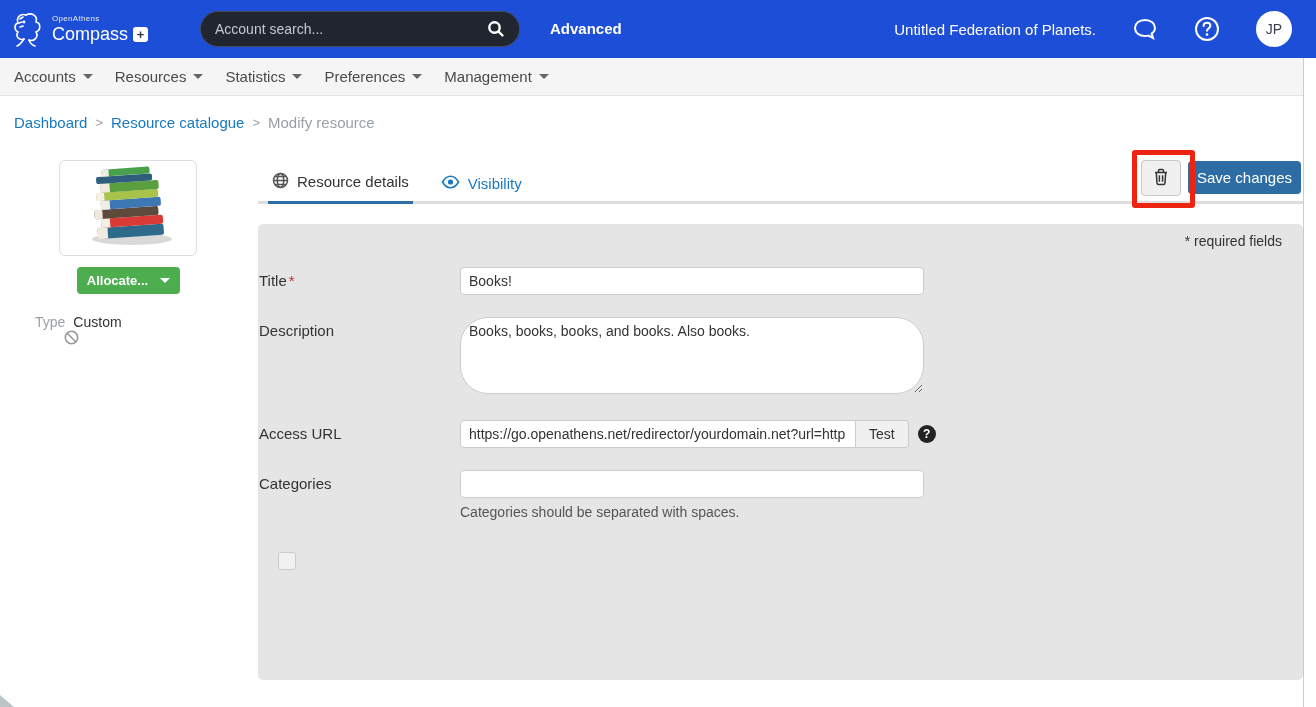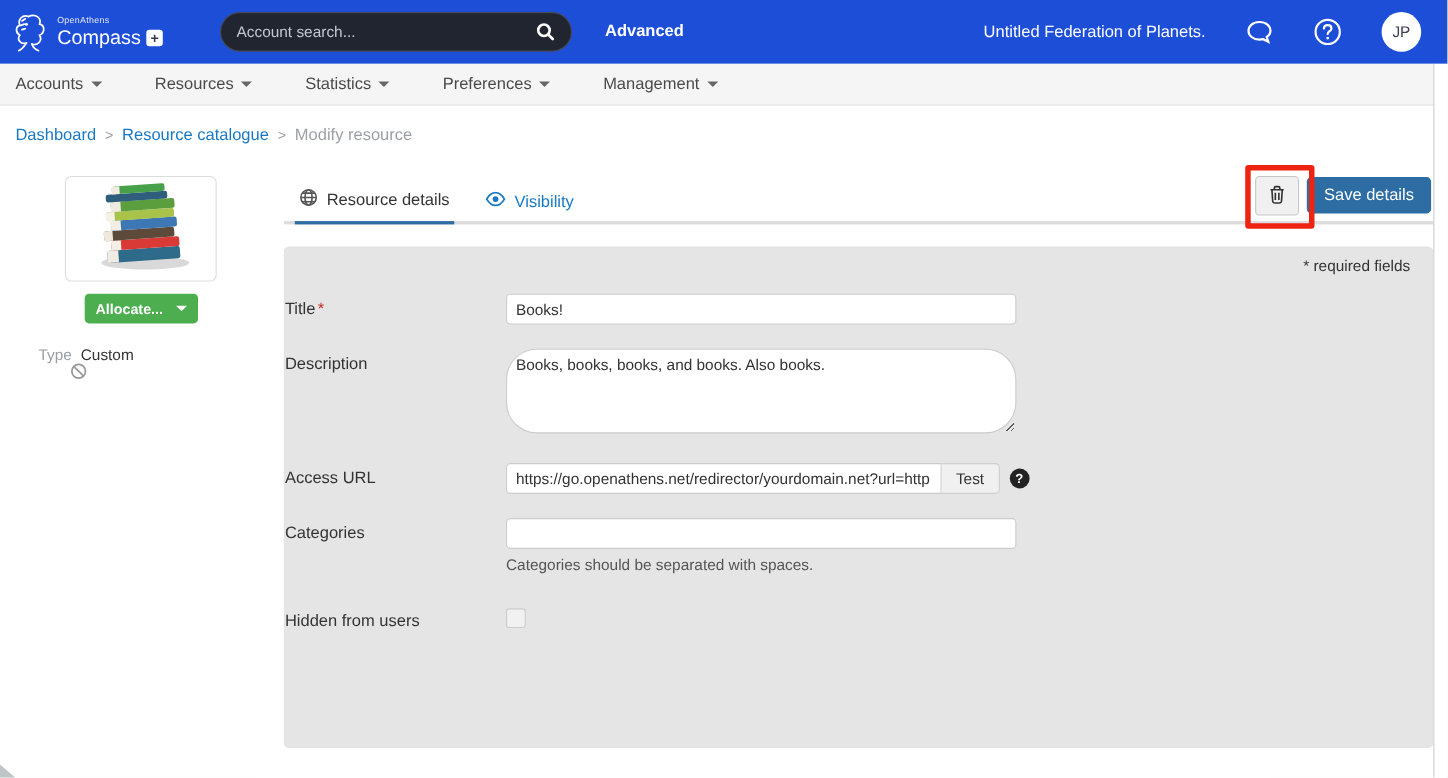--- a/index.html
+++ b/index.html
@@ -39,21 +39,21 @@
   .org-name { font-size:15px; color:#fff; }
   .icon-btn { display:flex; align-items:center; justify-content:center; cursor:pointer; }
   .avatar {
     width:36px; height:36px; border-radius:50%; background:#fff; color:#3a3f50;
     display:flex; align-items:center; justify-content:center; font-size:14px; font-weight:500; cursor:pointer;
   }
   
   .navbar {
     position:absolute; left:0; top:58px; width:1303px; height:38px;
     background:#f5f5f5; border-bottom:1px solid #e2e2e2;
-    display:flex; align-items:center; padding-left:14px; gap:48px;
+    display:flex; align-items:center; padding-left:14px; gap:22px;
   }
   .nav-item { display:flex; align-items:center; gap:7px; font-size:15px; color:#4a4a4a; cursor:pointer; }
   .caret { width:0; height:0; border-left:5px solid transparent; border-right:5px solid transparent; border-top:5px solid #666; }
   .caret.white { border-top-color:#fff; }
   
   .breadcrumb { position:absolute; left:14px; top:114px; font-size:15px; display:flex; gap:8px; align-items:center; }
   .crumb-link { color:#1878c2; cursor:pointer; text-decoration:none; }
   .crumb-sep { color:#9aa0a6; font-size:13px; }
   .crumb-current { color:#9aa0a6; }
   
@@ -291,21 +291,21 @@
 <button class="trash-btn">
   <span>
     <svg width="16" height="18" viewBox="0 0 16 18" fill="none" stroke="#333" stroke-width="1.5">
       <path d="M2 4.5 H14"></path>
       <path d="M5.5 4.5 V2.8 C5.5 2.1 6 1.6 6.7 1.6 H9.3 C10 1.6 10.5 2.1 10.5 2.8 V4.5"></path>
       <path d="M3.3 4.5 L4 15 C4.05 15.9 4.8 16.5 5.7 16.5 H10.3 C11.2 16.5 11.95 15.9 12 15 L12.7 4.5"></path>
       <path d="M6.4 7.2 V13.8 M9.6 7.2 V13.8"></path>
     </svg>
   </span>
 </button>
-<button class="save-btn">Save details</button>
+<button class="save-btn">Save changes</button>
 <div class="annotation-rect"></div>
 
 <div class="panel">
   <div class="required-note">* required fields</div>
 
   <div class="frow">
     <div class="flabel">
       <span>Title</span><span class="req-star">*</span>
     </div>
     <div class="fctrl">
@@ -332,21 +332,20 @@
 
   <div class="frow">
     <div class="flabel">Categories</div>
     <div class="fctrl">
       <input class="txt-input" type="text" value="" style="">
       <div class="hint">Categories should be separated with spaces.</div>
     </div>
   </div>
 
   <div class="frow gap-lg">
-    <div class="flabel">Hidden from users</div>
     <div class="fctrl">
       <span class="checkbox"></span>
     </div>
   </div>
 </div>
 
 <div class="scroll-strip"></div>
 <div class="corner-artifact"></div>
 
 </body></html>

